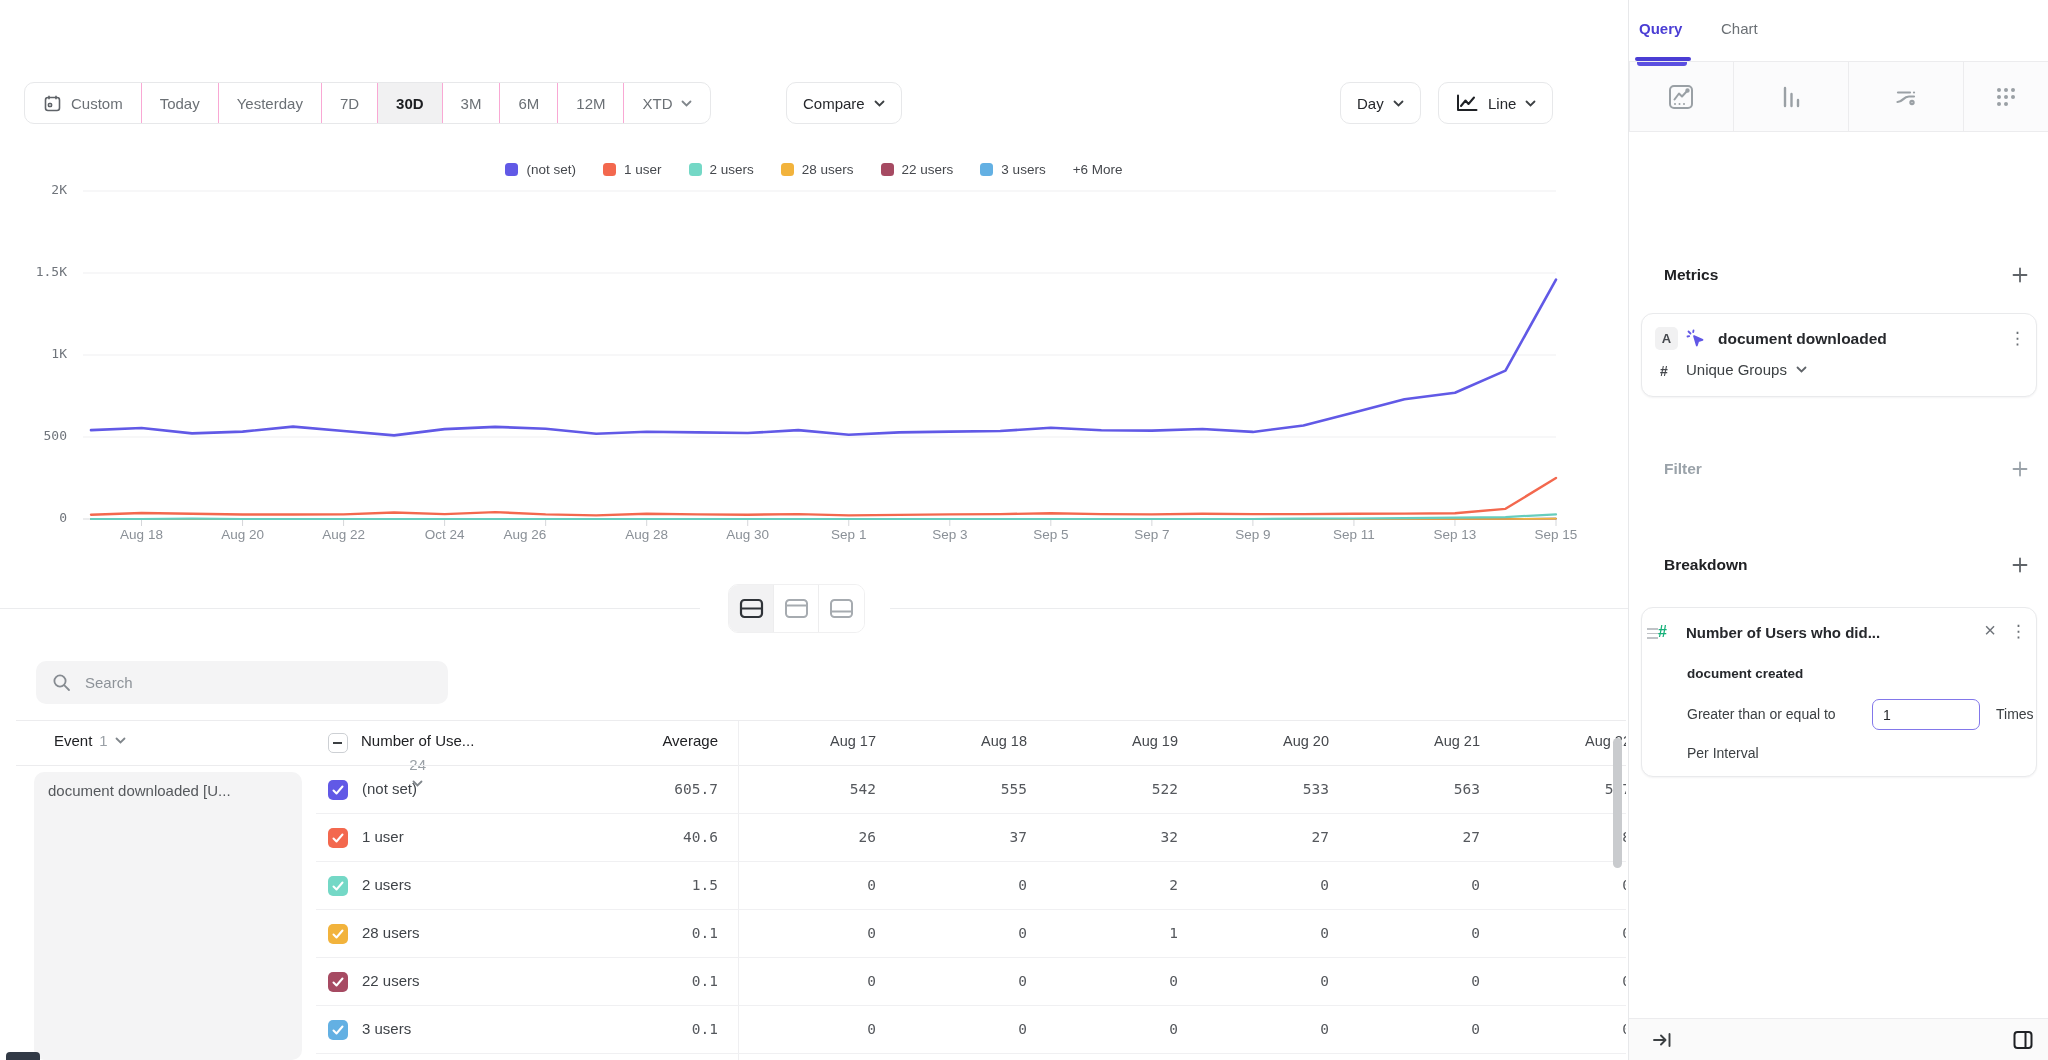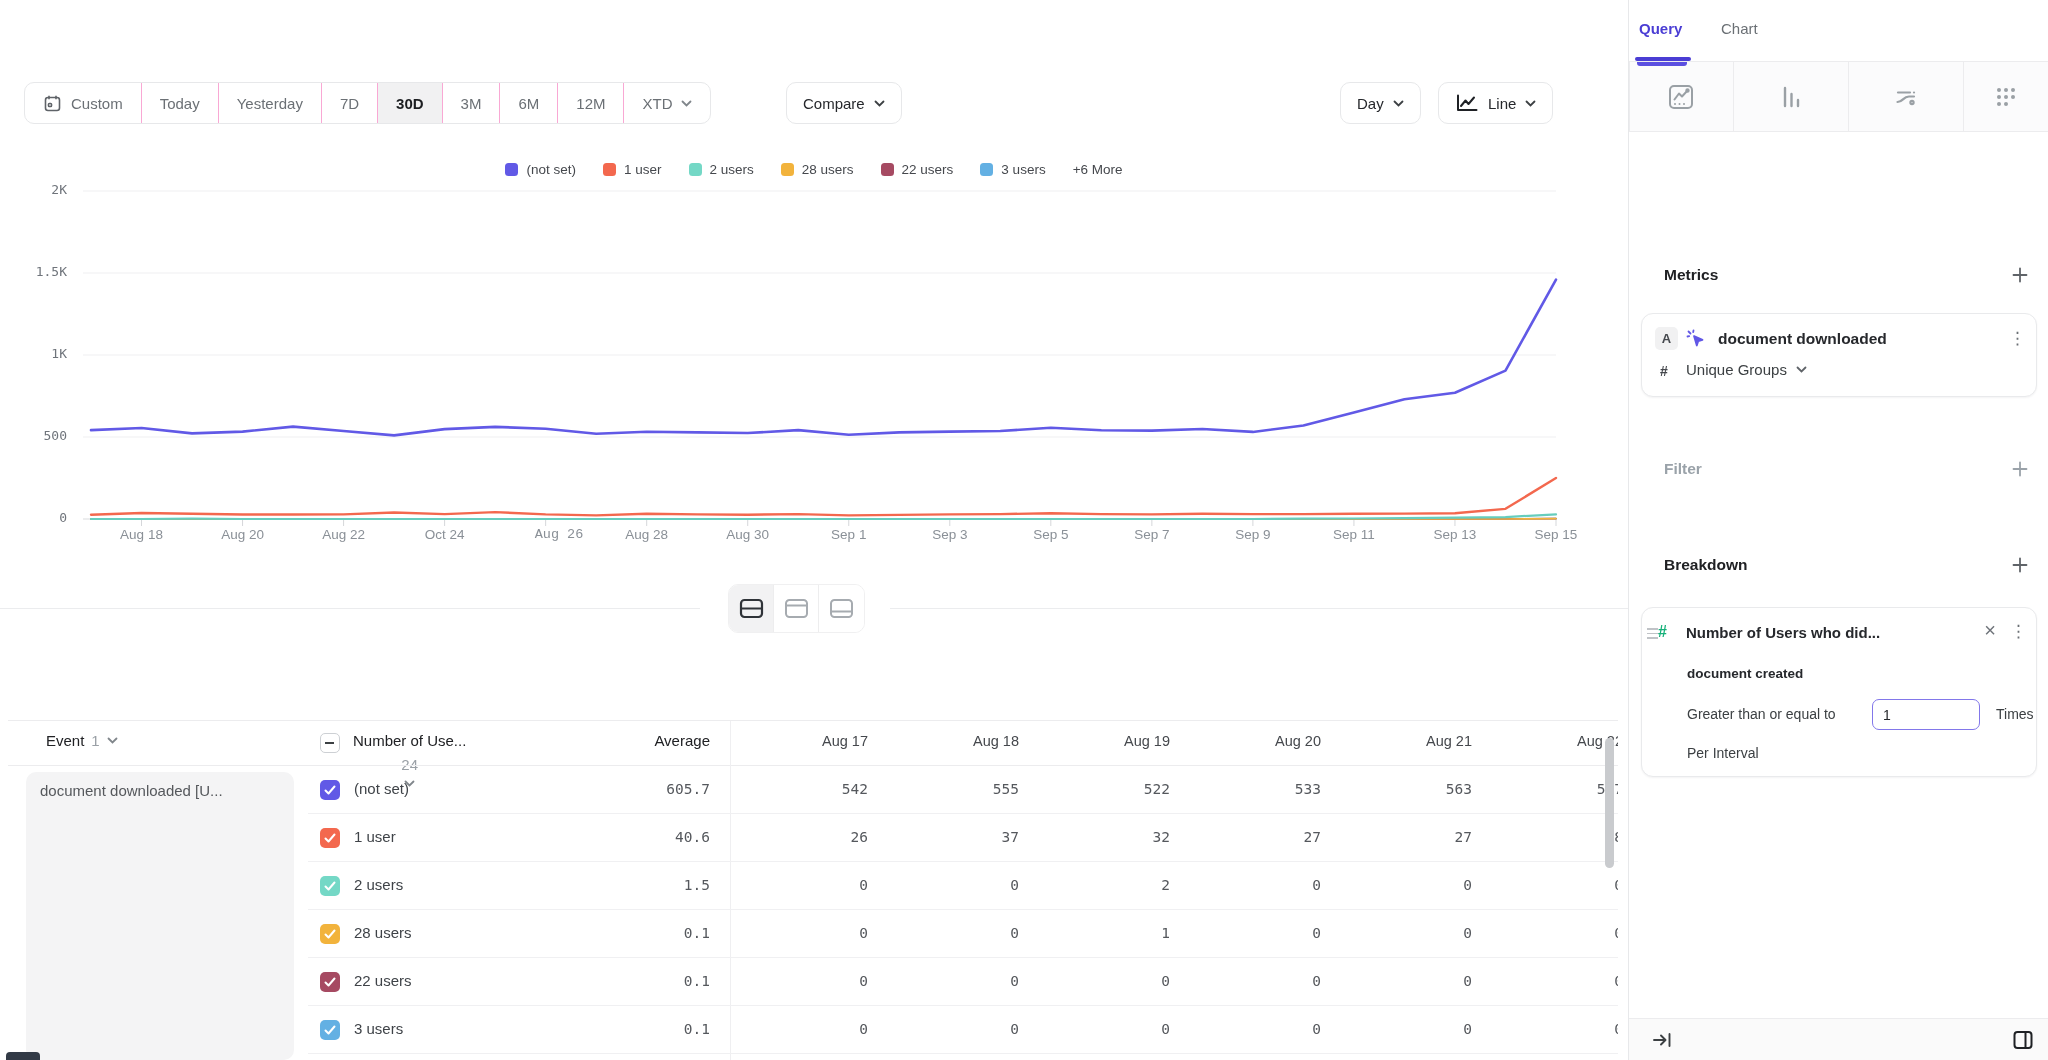--- a/index.html
+++ b/index.html
@@ -46,21 +46,21 @@
   .layout-btn.active { background:#f2f2f3; color:#2f3338; }
 
   
   .search-box { position:absolute; left:36px; top:661px; width:412px; height:43px; background:#f4f4f5;
     border-radius:10px; display:flex; align-items:center; gap:14px; padding:0 16px; color:#868b91; }
   .search-box input { border:none; outline:none; background:transparent; font-size:15px; color:#26282c;
     font-family:"Liberation Sans", sans-serif; width:320px; }
   .search-box input::placeholder { color:#8d9298; }
 
   
-  .table-wrap { position:absolute; left:8px; top:720px; width:1610px; height:340px; overflow:hidden; }
+  .table-wrap { position:absolute; left:16px; top:720px; width:1610px; height:340px; overflow:hidden; }
   .t-topline { position:absolute; left:0; top:0; width:1628px; height:1px; background:#ececee; }
   .t-headline { position:absolute; left:0; top:45px; width:1628px; height:1px; background:#ececee; }
   .t-coldivider { position:absolute; left:722px; top:1px; width:1px; height:339px; background:#efeff1; }
   .t-head-label { position:absolute; top:12px; font-size:15px; color:#202124; font-weight:500; display:flex; align-items:center; gap:7px; }
   .t-count { color:#9aa0a6; font-weight:400; }
   .t-datehead { position:absolute; top:13px; width:140px; text-align:right; font-size:14.5px; color:#45484d; font-weight:500; }
   .minus-box { position:absolute; left:312px; top:13px; width:20px; height:20px; border:1.5px solid #cdd0d4;
     border-radius:5px; background:#fff; cursor:pointer; }
   .minus-box::after { content:""; position:absolute; left:4px; top:8px; width:9px; height:2px; background:#3c4043; }
   .event-box { position:absolute; left:18px; top:52px; width:268px; height:288px; background:#f4f4f5;
@@ -255,21 +255,21 @@
         <span class="y-label mono" style="top: 428px;">500</span>
         <span class="y-label mono" style="top: 346px;">1K</span>
         <span class="y-label mono" style="top: 264px;">1.5K</span>
         <span class="y-label mono" style="top: 182px;">2K</span>
       </div>
     <div id="x-labels">
         <span class="x-label" style="left: 99.5172px;">Aug 18</span>
         <span class="x-label" style="left: 200.552px;">Aug 20</span>
         <span class="x-label" style="left: 301.586px;">Aug 22</span>
         <span class="x-label" style="left: 402.621px;">Oct 24</span>
-        <span class="x-label" style="left: 517px; font-family: Liberation Mono, monospace;">Aug 26</span>
+        <span class="x-label" style="left: 483px;">Aug 26</span>
         <span class="x-label" style="left: 604.69px;">Aug 28</span>
         <span class="x-label" style="left: 705.724px;">Aug 30</span>
         <span class="x-label" style="left: 806.759px;">Sep 1</span>
         <span class="x-label" style="left: 907.793px;">Sep 3</span>
         <span class="x-label" style="left: 1008.83px;">Sep 5</span>
         <span class="x-label" style="left: 1109.86px;">Sep 7</span>
         <span class="x-label" style="left: 1210.9px;">Sep 9</span>
         <span class="x-label" style="left: 1311.93px;">Sep 11</span>
         <span class="x-label" style="left: 1412.97px;">Sep 13</span>
         <span class="x-label" style="left: 1514px; text-align: center;">Sep 15</span>
@@ -291,20 +291,27 @@
           </svg>
       </div>
       <div class="layout-btn">
         <svg width="25" height="21" viewBox="0 0 25 21" fill="none" stroke="currentColor" stroke-width="2">
             <rect x="2" y="2" width="21" height="17" rx="3.5"></rect>
             <line x1="2" y1="13.5" x2="23" y2="13.5"></line>
           </svg>
       </div>
     </div>
 
+    <div class="search-box">
+      <svg width="19" height="19" viewBox="0 0 19 19" fill="none" stroke="#868b91" stroke-width="1.8" stroke-linecap="round">
+          <circle cx="8" cy="8" r="5.6"></circle>
+          <line x1="12.4" y1="12.4" x2="17" y2="17"></line>
+        </svg>
+      <input type="text" placeholder="Search" style="">
+    </div>
 
     <div class="table-wrap">
       <div class="t-topline"></div>
       <div class="t-head-label" style="left:38px;">
         <span>Event</span>
         <span class="t-count">1</span>
         <svg class="chev" width="11" height="7" viewBox="0 0 11 7" fill="none" stroke="#80868b" stroke-width="1.8" stroke-linecap="round">
             <path d="M1.5 1.5 L5.5 5.5 L9.5 1.5"></path>
           </svg>
       </div>

